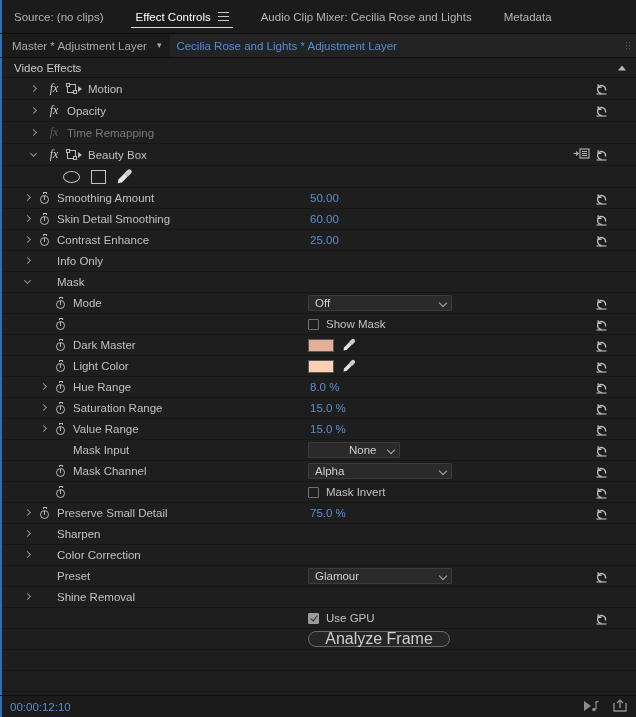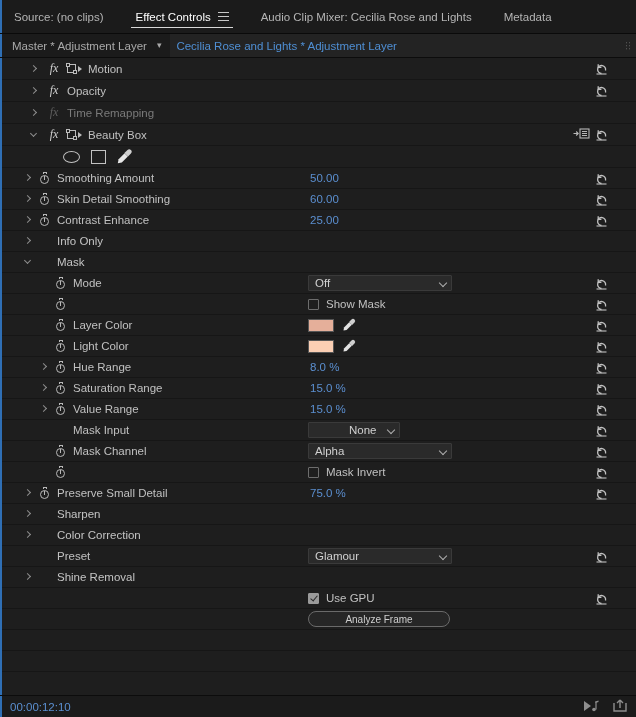--- a/index.html
+++ b/index.html
@@ -209,21 +209,21 @@
     width:17px; height:12px; border:1.3px solid #c2c2c2; border-radius:50%;
   }
   .tool-rect { width:15px; height:14px; border:1.3px solid #c2c2c2; }
   .tool-pen { width:16px; height:15px; }
 
   .badge-icons { position:absolute; right:46px; display:flex; align-items:center; }
 
   .pill {
     position:absolute; left:306px;
     width: 142px; height: 16px; border:1px solid #6a6a6a; border-radius:9px;
-    background:#262626; color:#cfcfcf; font-size:10px;
+    background:#262626; color:#cfcfcf; font-size:16px;
     display:flex; align-items:center; justify-content:center;
     font-family:"Liberation Sans", sans-serif;
   }
 
   
   .bottombar {
     height: 22px; flex: 0 0 22px; background: #1b1b1b;
     border-top: 1px solid #0c0c0c;
     display: flex; align-items: center; padding: 0 8px 0 10px;
     position: relative;
@@ -269,20 +269,24 @@
       <i></i>
       <i></i>
       <i></i>
       <i></i>
       <i></i>
       <i></i>
     </span>
 </div>
 
 <div class="panel">
+  <div class="section-head">
+    <span>Video Effects</span>
+    <span class="collapse-tri"></span>
+  </div>
   <div id="effect-list">
       <div class="row tall">
     <span style="width:12px"></span>
     <span class="chev"></span>
     <span style="width:8px"></span>
     <span class="fx">fx</span>
     <span style="width:6px"></span>
     <span class="transform-ico">
           <span class="bx"></span>
           <span class="ar"></span>
@@ -493,21 +497,21 @@
       <div class="row">
         <span style="width:38px"></span>
         <span class="chev hidden"></span>
         <span style="width:6px"></span>
         <span class="stopwatch">
     <span class="top"></span>
           <span class="ring"></span>
           <span class="hand"></span>
         </span>
         <span style="width:6px"></span>
-        <span class="label">Layer Color</span>
+        <span class="label">Dark Master</span>
         <span class="ctrl-area">
       <span class="swatch" style="background:#e5af9a"></span>
       <span class="dropper">
     <svg width="14" height="14" viewBox="0 0 14 14">
       <path d="M9.5 1.5 a2 2 0 0 1 3 3 L10 7 L7 4 Z" fill="#cfcfcf"></path>
       <path d="M7.2 4.2 L2 9.4 L1.5 12.5 L4.6 12 L9.8 6.8 Z" fill="#e2e2e2"></path>
     </svg></span>
         </span>
         <span class="reset">
     <svg width="13" height="13" viewBox="0 0 13 13">

